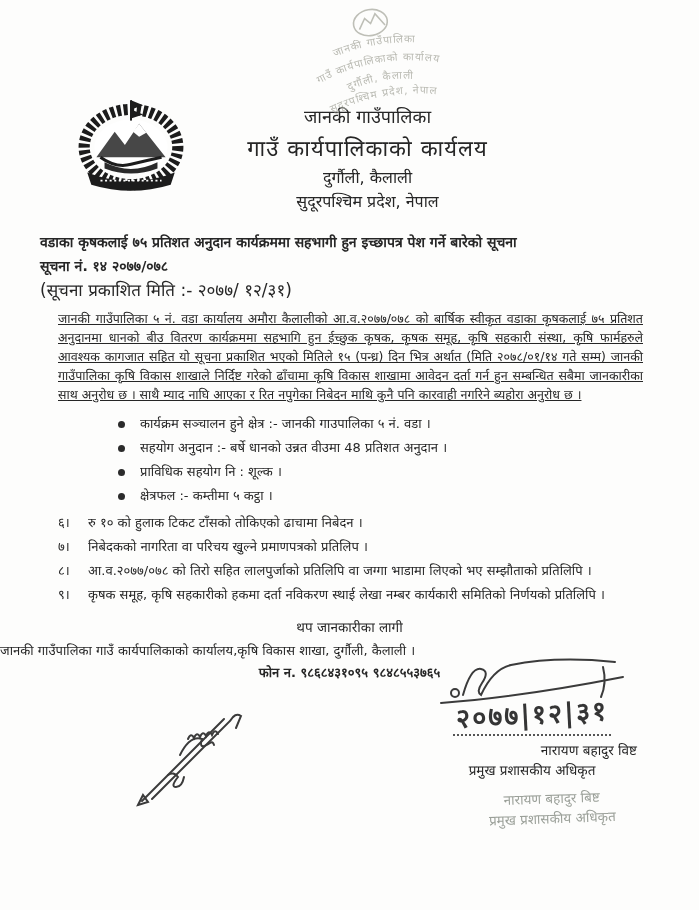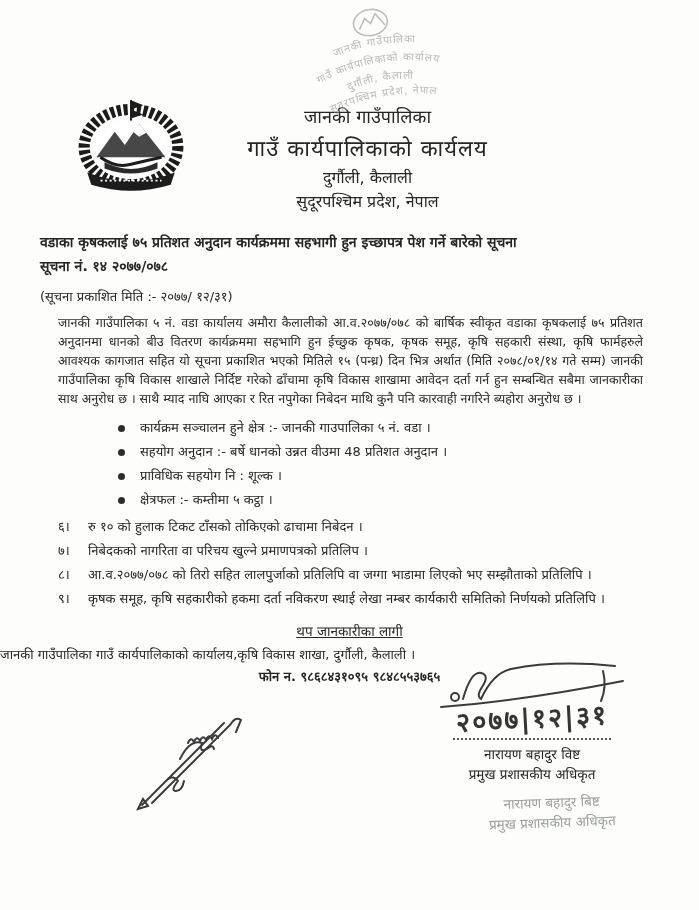--- a/index.html
+++ b/index.html
@@ -23,55 +23,55 @@
   .letterhead { padding-top:104px; text-align:center; padding-left:36px; }
   .lh-muni   { font-size:18px; }
   .lh-office { font-size:22px; margin-top:4px; letter-spacing:1px; }
   .lh-addr   { font-size:16px; margin-top:4px; }
   .lh-prov   { font-size:16px; margin-top:2px; }
 
   
   .subject-block { margin-top:20px; padding:0 40px; }
   .subject   { font-size:14px; font-weight:bold; line-height:1.45; }
   .notice-no { font-size:14px; font-weight:bold; margin-top:4px; }
-  .published { font-size:13px; margin-top:12px; }
+  .published { font-size:17px; margin-top:3px; }
 
   
   .body-text { margin:8px 56px 0 58px; font-size:12.5px; line-height:19px;
-               text-align:justify; }
+               text-align:justify;text-decoration:underline; }
 
   
   .bullets { list-style:none; margin:8px 56px 0 118px; padding:0; }
   .bullets li { position:relative; padding-left:22px; font-size:13px; line-height:24px; }
   .bullets li .dot { position:absolute; left:0; top:9px; width:7px; height:7px;
                      border-radius:50%; background:#2b2b2b; }
 
   
   .docs-heading { margin:8px 56px 0 58px; font-size:13.5px; }
   .docs-heading .u { text-decoration:underline; }
   .docs { margin:4px 56px 0 58px; }
   .doc-row { display:flex; font-size:13px; line-height:19px; margin-top:5px; }
   .doc-num { width:30px; flex:none; }
   .doc-text { flex:1; text-align:justify; }
 
   
   .more-heading { text-align:center; margin-top:14px; font-size:13.5px; }
-  .more-heading .u { text-decoration:underline; }
+  .more-heading .u { }
   .more-address { text-align:left; font-size:13px; margin-top:5px; }
   .more-phone   { text-align:center; font-size:13px; margin-top:4px;font-weight:bold; }
 
   
   .sig-zone { position:relative; height:170px; margin-top:2px; }
   .sig-left { position:absolute; left:128px; top:0px; width:140px; height:135px; }
   .sig-right { position:absolute; right:62px; top:-26px; width:210px; text-align:center; }
   .sig-flourish { width:190px; height:50px; display:block; margin:0 auto; }
   .hand-date { font-size:27px; font-weight:bold; color:#353535; letter-spacing:2px;
                transform:rotate(-3deg); margin-top:-12px; white-space:nowrap; }
   .dotline { width:158px; margin:2px auto 0; border-bottom:2px dotted #555; }
-  .sig-name  { font-size:13.5px; margin-top:5px; }
+  .sig-name  { font-size:13.5px; margin-top:5px;text-align:right; }
   .sig-title { font-size:13.5px; margin-top:2px; }
   .officer-stamp { margin-top:10px; transform:rotate(-2deg); color:#9ba099;
                    font-size:13.5px; line-height:20px; padding-left:40px; }
   svg .ink { stroke:#3b3b3b; fill:none; stroke-width:2; stroke-linecap:round; }
 </style>
 </head>
 <body>
 
 <div class="page">
 

